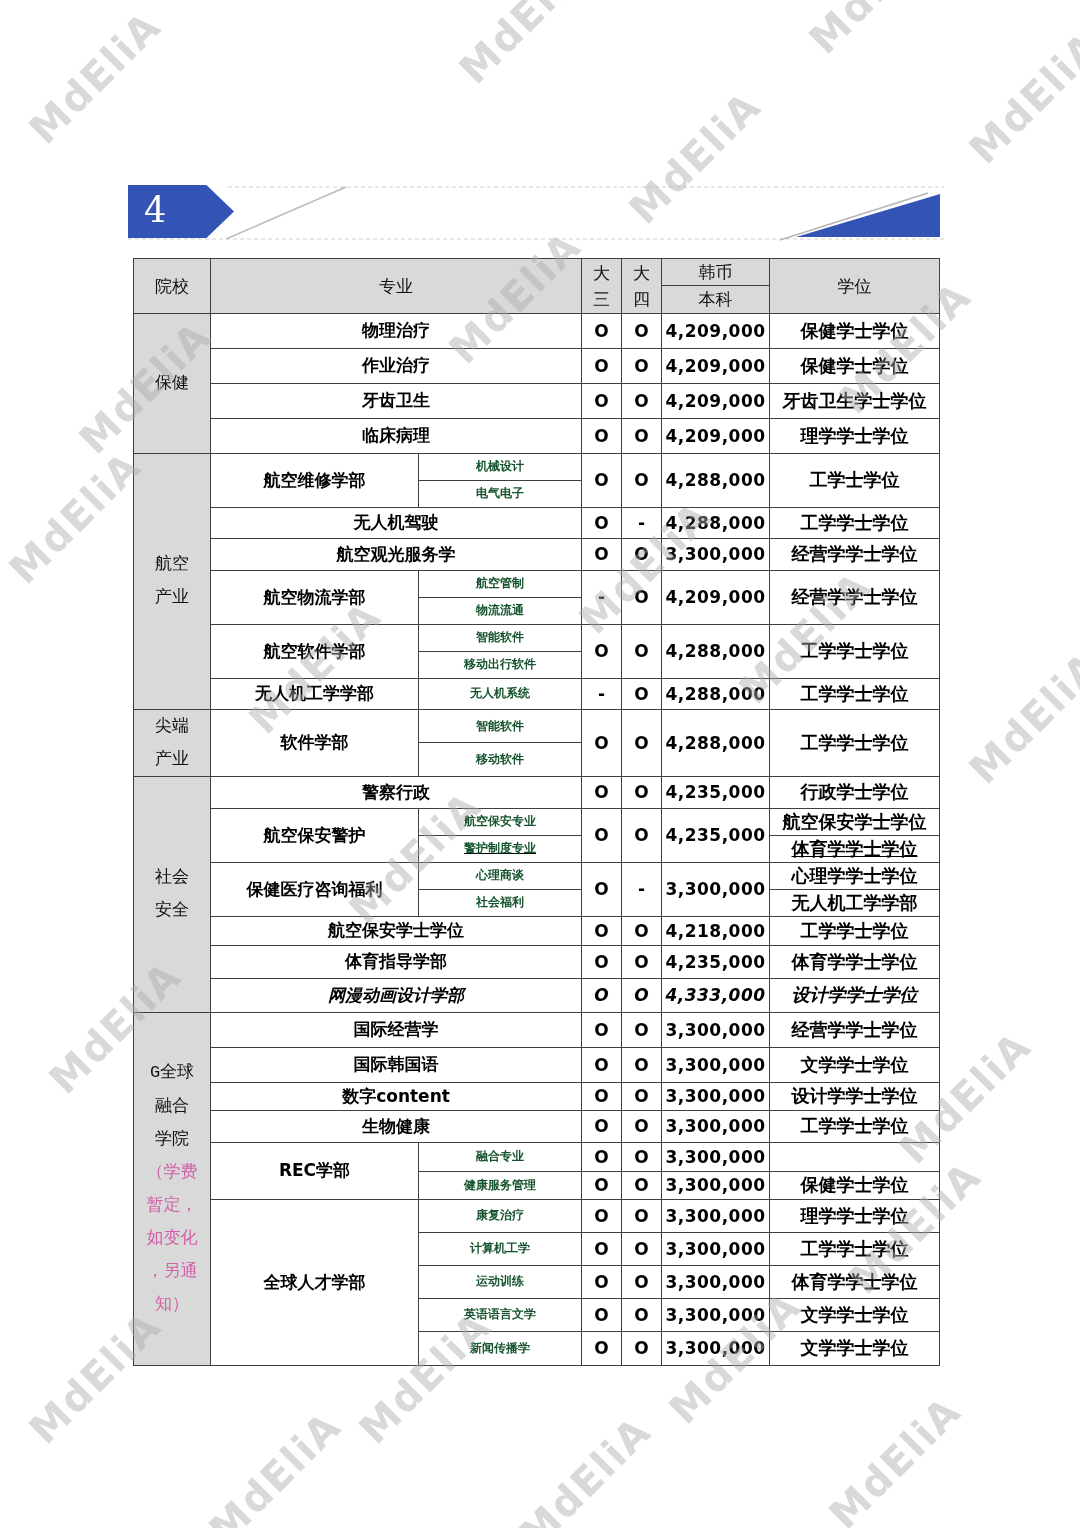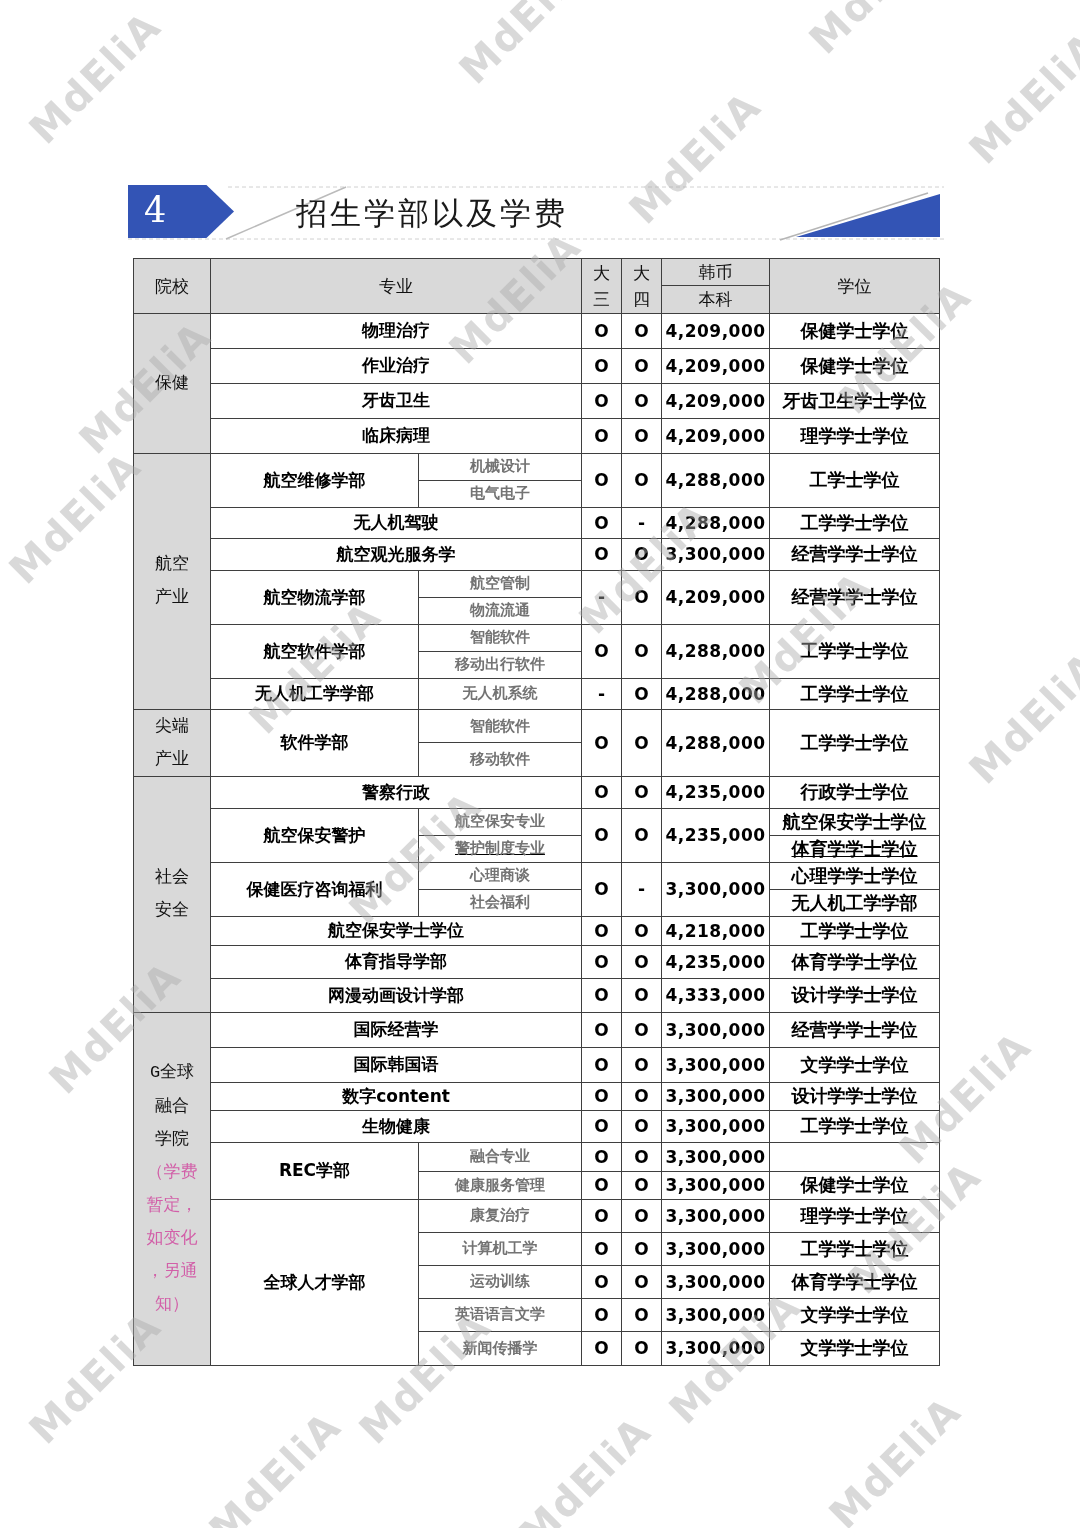--- a/index.html
+++ b/index.html
@@ -20,21 +20,21 @@
   .tbl-wrap{position:absolute;left:133px;top:258px;}
   table{border-collapse:collapse;table-layout:fixed;width:806px;}
   td,th{border:1px solid #3f3f3f;padding:0 2px;text-align:center;vertical-align:middle;
         overflow:hidden;}
   th.hd{background:#d9d9d9;font-family:"DejaVu Serif",serif;font-weight:normal;
         font-size:17px;white-space:pre-line;line-height:1.55;color:#111;}
   td.col{background:#d9d9d9;font-family:Liberation Mono, monospace;font-weight:normal;
         font-size:17px;white-space:pre-line;line-height:1.95;color:#111;vertical-align:middle;}
   td.col .pink{display:block;color:#d25fa8;white-space:pre-line;line-height:1.95;text-align:center;}
   td.mj{font-weight:bold;font-size:17px;color:#000;}
-  td.sub{font-weight:bold;font-size:15px;color:#737373;}
+  td.sub{font-weight:bold;font-size:12px;color:#14532d;}
   td.mk{font-weight:bold;font-size:17px;color:#000;}
   td.fee{font-weight:bold;font-size:17px;color:#000;letter-spacing:0.5px;}
   td.deg{font-weight:bold;font-size:18px;color:#000;}
 
   
   .wm-layer{position:absolute;left:0;top:0;width:1080px;height:1528px;pointer-events:none;}
   .wm{position:absolute;font-family:"DejaVu Sans",sans-serif;font-size:40px;font-weight:600;
       letter-spacing:2px;color:rgba(170,170,170,0.45);transform:rotate(-45deg);
       transform-origin:left top;white-space:nowrap;}
 </style>
@@ -47,21 +47,20 @@
     <svg class="decor" width="816" height="58" viewBox="0 0 816 58">
       <line x1="100" y1="4" x2="816" y2="4" stroke="#d0d0d0" stroke-width="1" stroke-dasharray="4 3"></line>
       <line x1="0" y1="56" x2="816" y2="56" stroke="#d0d0d0" stroke-width="1" stroke-dasharray="4 3"></line>
       <line x1="98" y1="56" x2="218" y2="4" stroke="#bbbbbb" stroke-width="1.5"></line>
       <line x1="652" y1="57" x2="800" y2="10" stroke="#b5b5b5" stroke-width="1.5"></line>
       <polygon points="668,54 812,11 812,54" fill="#3354b5"></polygon>
     </svg>
     <div class="badge">
       <span>4</span>
     </div>
-    <div class="hdr-title">招生学部以及学费</div>
   </div>
 
   <div class="tbl-wrap">
     <table>
       <colgroup>
         <col style="width:77px">
           <col style="width:208px">
           <col style="width:163px">
         <col style="width:40px">
           <col style="width:40px">
@@ -221,21 +220,21 @@
             <td class="fee">4,218,000</td>
             <td class="deg">工学学士学位</td>
           </tr>
           <tr style="height: 33px;">
             <td colspan="2" class="mj">体育指导学部</td>
             <td class="mk">O</td>
             <td class="mk">O</td>
             <td class="fee">4,235,000</td>
             <td class="deg">体育学学士学位</td>
           </tr>
-          <tr style="height: 34px;">
+          <tr style="height: 34px; font-style: italic;">
             <td colspan="2" class="mj">网漫动画设计学部</td>
             <td class="mk">O</td>
             <td class="mk">O</td>
             <td class="fee">4,333,000</td>
             <td class="deg">设计学学士学位</td>
           </tr>
           <tr style="height: 35px;">
             <td rowspan="11" class="col">G全球
 融合
 学院<span class="pink">（学费

